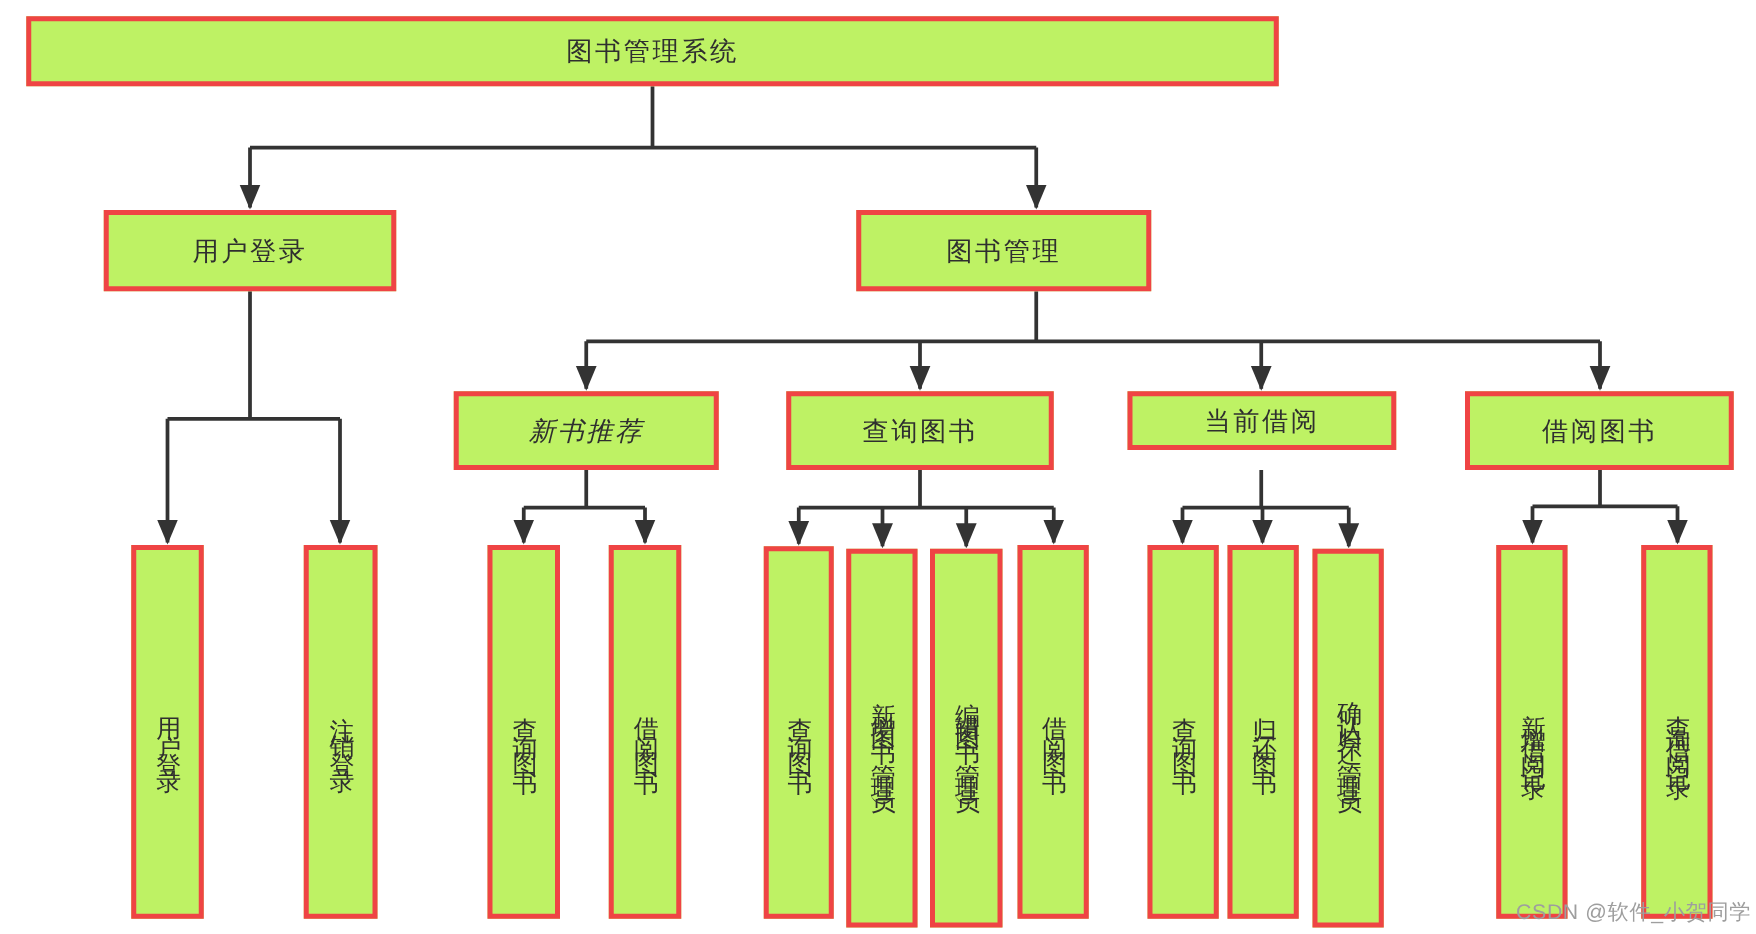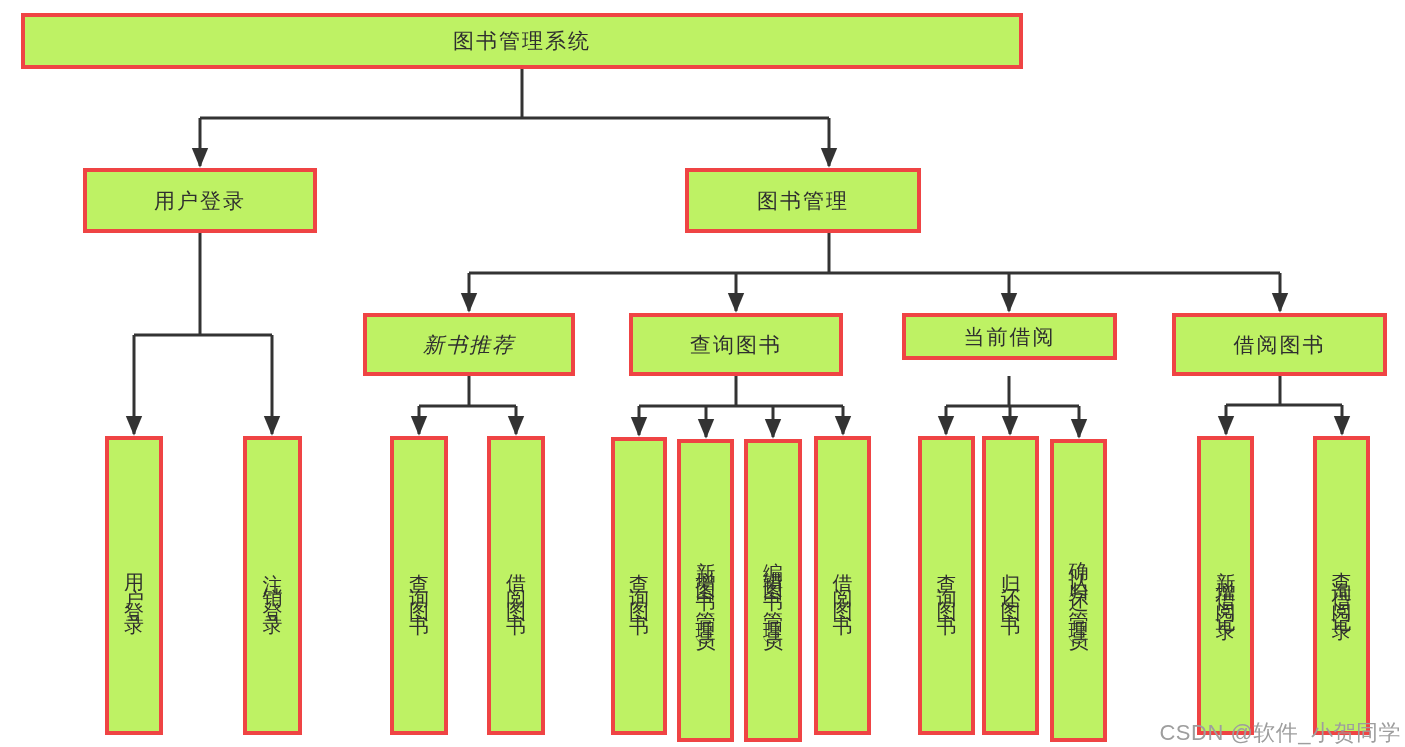--- a/index.html
+++ b/index.html
@@ -59,21 +59,21 @@
   #bx-c4 { left: 814px;  top: 436px; width: 57px; height: 299px; }
   #bx-d1 { left: 918px;  top: 436px; width: 57px; height: 299px; }
   #bx-d2 { left: 982px;  top: 436px; width: 57px; height: 299px; }
   #bx-d3 { left: 1050px; top: 439px; width: 57px; height: 303px; }
   #bx-e1 { left: 1197px; top: 436px; width: 57px; height: 299px; }
   #bx-e2 { left: 1313px; top: 436px; width: 57px; height: 299px; }
   #watermark {
     position: absolute;
     right: 4px;
     top: 718px;
-    font-size: 22px;
+    font-size: 17px;
     color: #9e9e9e;
     letter-spacing: 0.5px;
     white-space: nowrap;
   }
 </style>
 </head>
 <body>
 
 <div id="stage">
 

